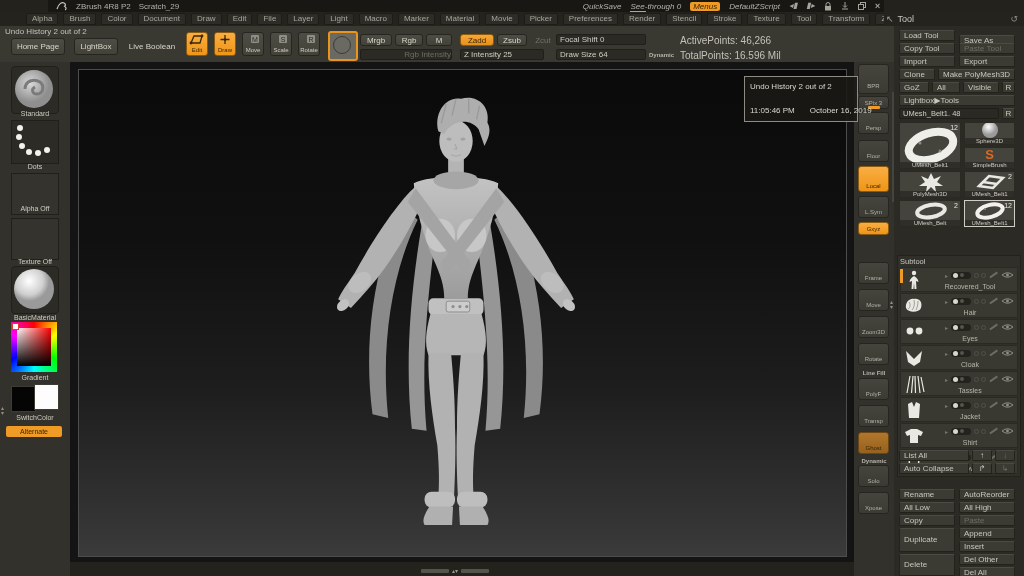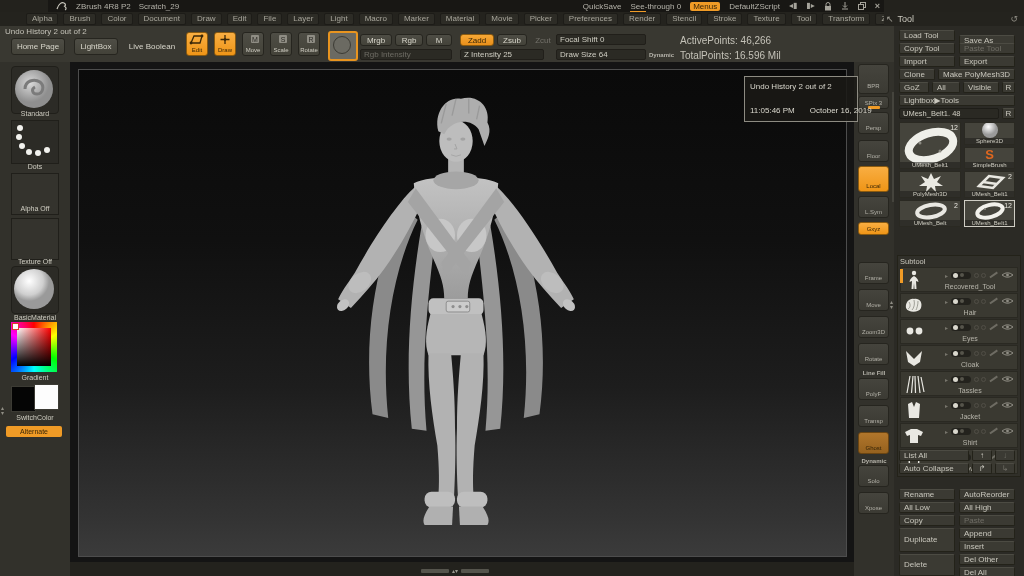--- a/index.html
+++ b/index.html
@@ -4,42 +4,42 @@
 <style>
   html,body{margin:0;padding:0;background:#000;}
   #app{position:relative;width:1024px;height:576px;overflow:hidden;
        font-family:"Liberation Sans",sans-serif;background:#23221d;
        -webkit-font-smoothing:antialiased;}
   .abs{position:absolute;}
   
   .titlebar{left:0;top:0;width:836px;height:12px;background:#181714;color:#b5b3aa;
             font-size:8px;display:flex;align-items:center;white-space:nowrap;margin-left:48px;}
   .titlebar .seg{margin-left:8px;}
-  .tb-right{position:absolute;right:4px;top:0;height:12px;display:flex;align-items:center;gap:9px;}
+  .tb-right{position:absolute;right:4px;top:0;height:12px;display:flex;align-items:center;gap:9px;font-style:italic;}
   .menus-btn{background:#f09b26;color:#3a2708;padding:0 3px;border-radius:2px;font-size:8px;}
   .seethrough{position:relative;}
   .seethrough .mini-slider{position:absolute;left:0;bottom:-2px;width:16px;height:2px;background:#f09b26;}
   .winglyph{color:#a5a39a;font-size:8px;line-height:12px;}
   
   .menubar{left:0;top:12px;width:884px;height:14px;background:#24231e;display:flex;
            align-items:center;padding-left:26px;gap:5px;box-sizing:border-box;}
   .menu-item{background:#2d2c26;border:1px solid #1d1c18;border-radius:2px;color:#a7a59b;
              font-size:8px;padding:0 5px;line-height:10px;}
   .tool-header{left:884px;top:12px;width:140px;height:14px;background:#24231e;color:#c9c7bd;
                font-size:9px;display:flex;align-items:center;}
   
   .topshelf{left:0;top:26px;width:894px;height:36px;background:#393831;}
   .undo-note{position:absolute;left:5px;top:1px;font-size:8px;color:#c4c2b8;}
   .btn{position:absolute;background:linear-gradient(#4e4d45,#434239);border:1px solid #26251f;
        border-radius:3px;color:#d8d6cb;font-size:8px;text-align:center;box-sizing:border-box;}
   .btn.dim{color:#73716a;}
   .btn.orange{background:linear-gradient(#f7a735,#e88f1b);color:#3a2708;border-color:#8a5a10;}
   .slider{position:absolute;background:#2b2a24;border:1px solid #211f1a;border-radius:2px;
           color:#cfcdc2;font-size:8px;box-sizing:border-box;padding-left:3px;}
-  .slider.dim{color:#6e6c64;}
+  .slider.dim{color:#6e6c64;text-align:right;}
   .tinylabel{position:absolute;font-size:6px;font-weight:bold;color:#b5b3aa;}
   .pts{position:absolute;font-size:10px;color:#c4c2b8;}
   .modebtn{position:absolute;width:22px;height:24px;background:linear-gradient(#4e4d45,#434239);
            border:1px solid #26251f;border-radius:3px;color:#cfcdc2;font-size:6px;text-align:center;box-sizing:border-box;}
   .modebtn.on{background:linear-gradient(#f9ae42,#ef9517);color:#3a2708;border-color:#8a5a10;}
   .modebtn .g{display:block;height:14px;}
   .brushprev{position:absolute;left:291px;top:3px;width:26px;height:26px;border:2px solid #e8941f;
              border-radius:3px;background:#6b6a62;}
   .brushprev .c{position:absolute;left:3px;top:3px;width:16px;height:16px;border:1.5px solid #3c3b34;border-radius:50%;}
   

